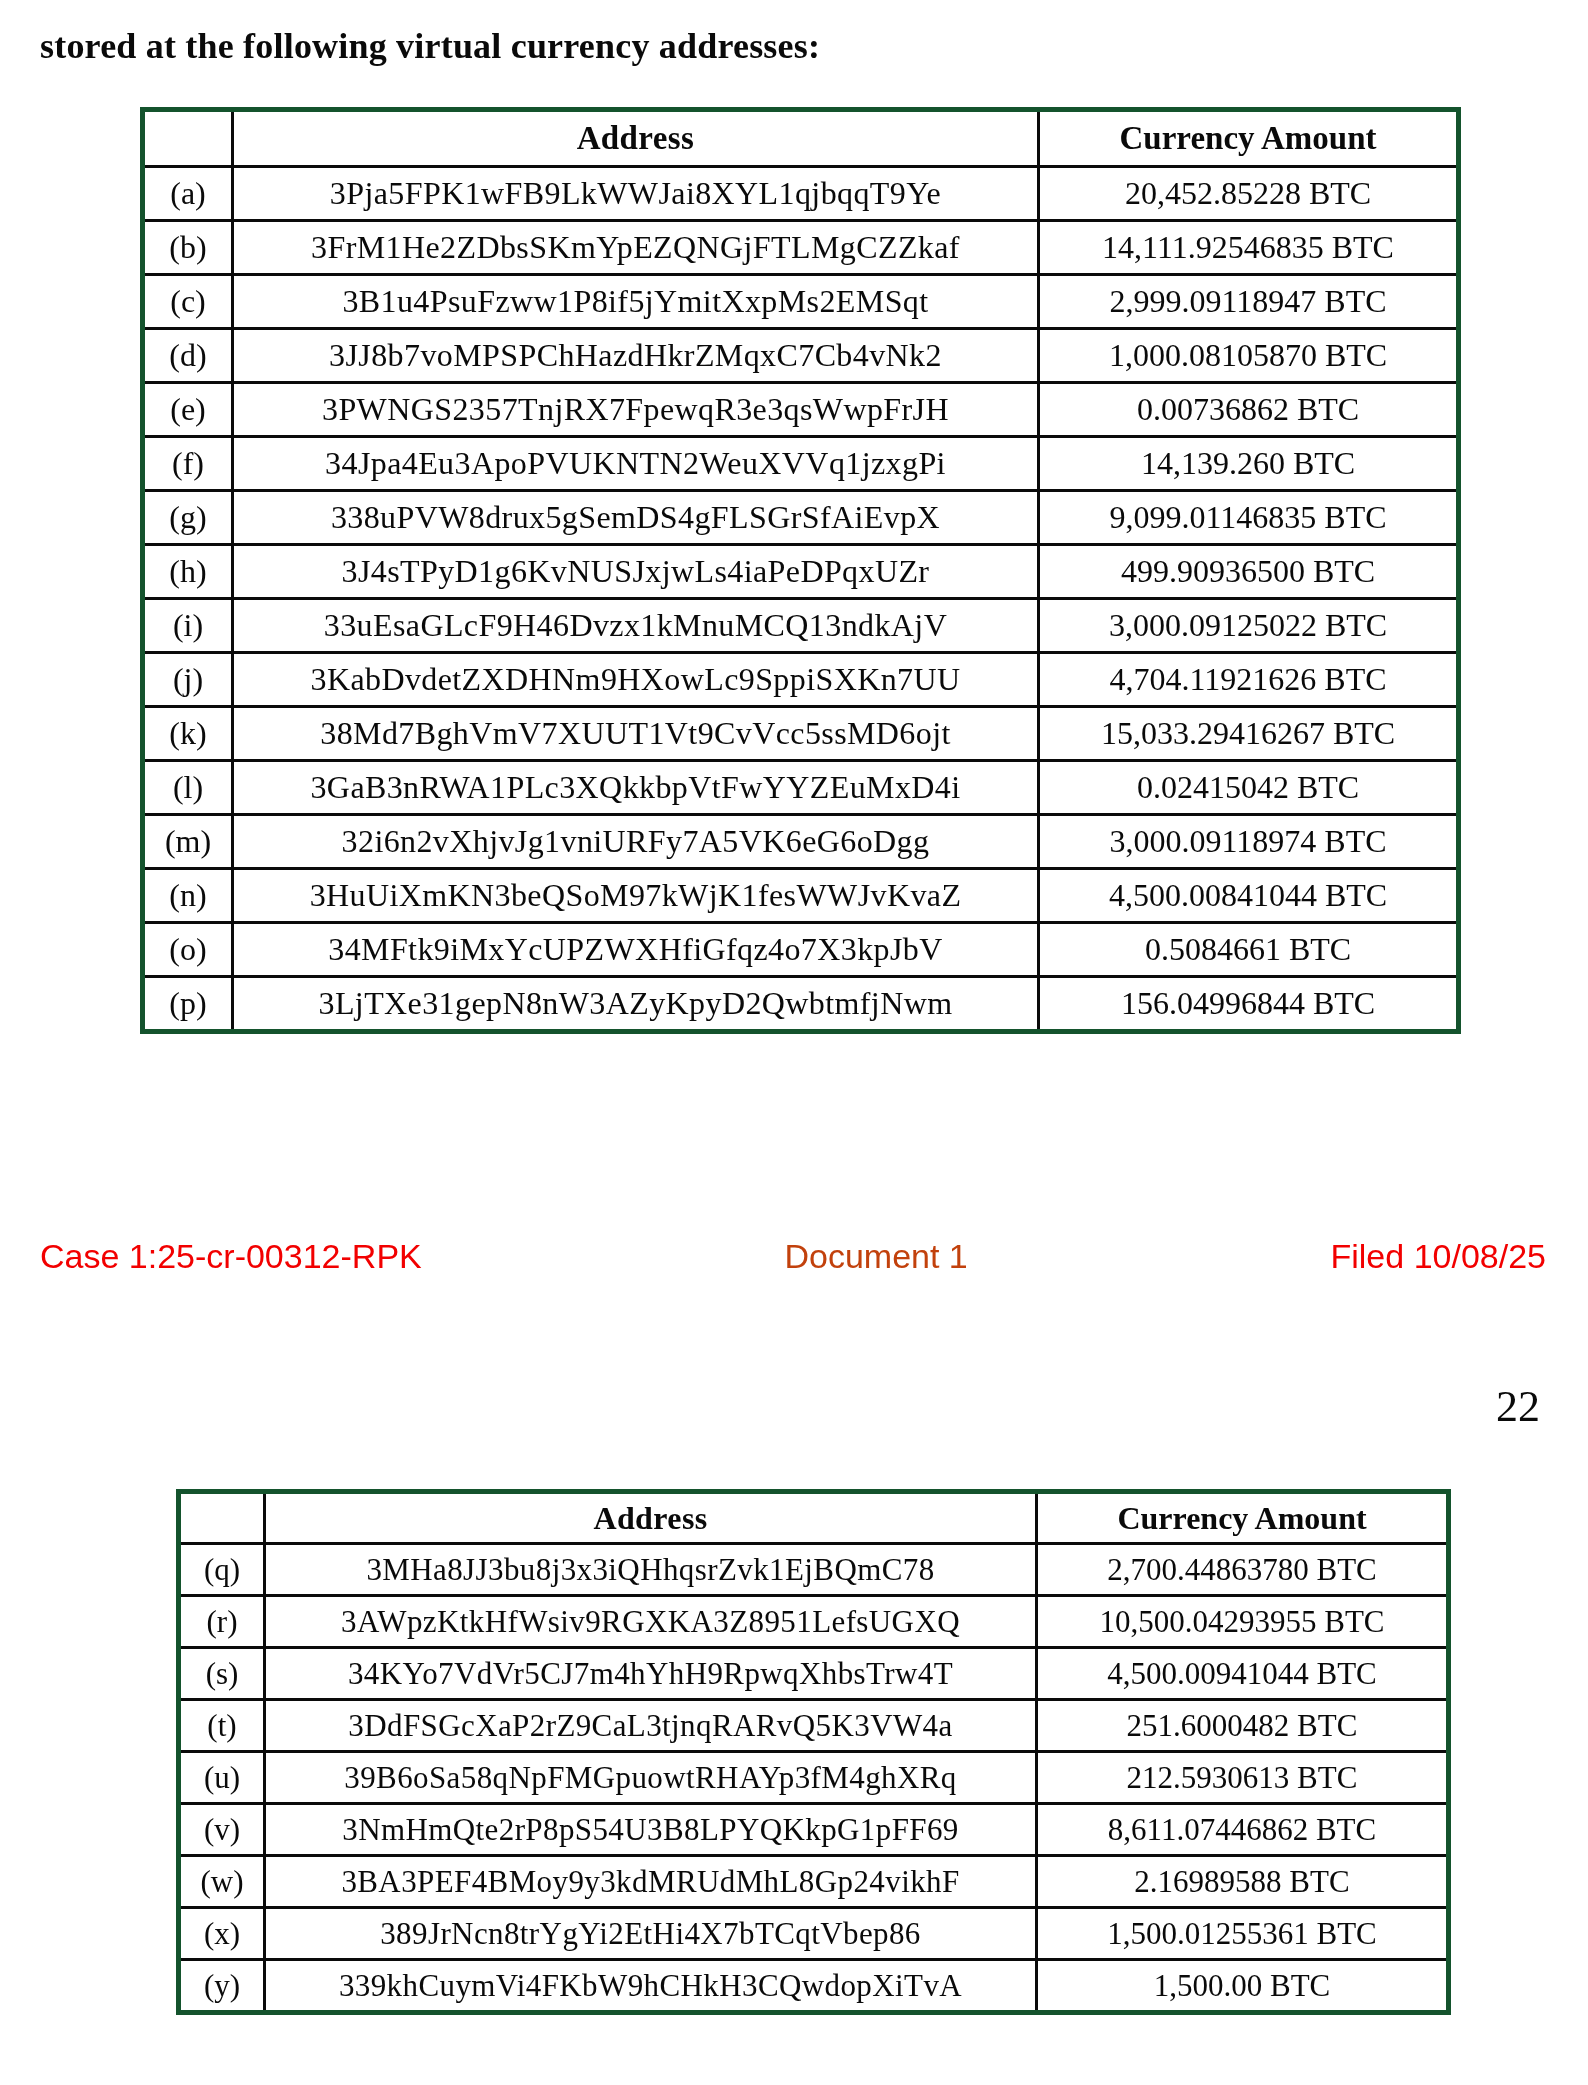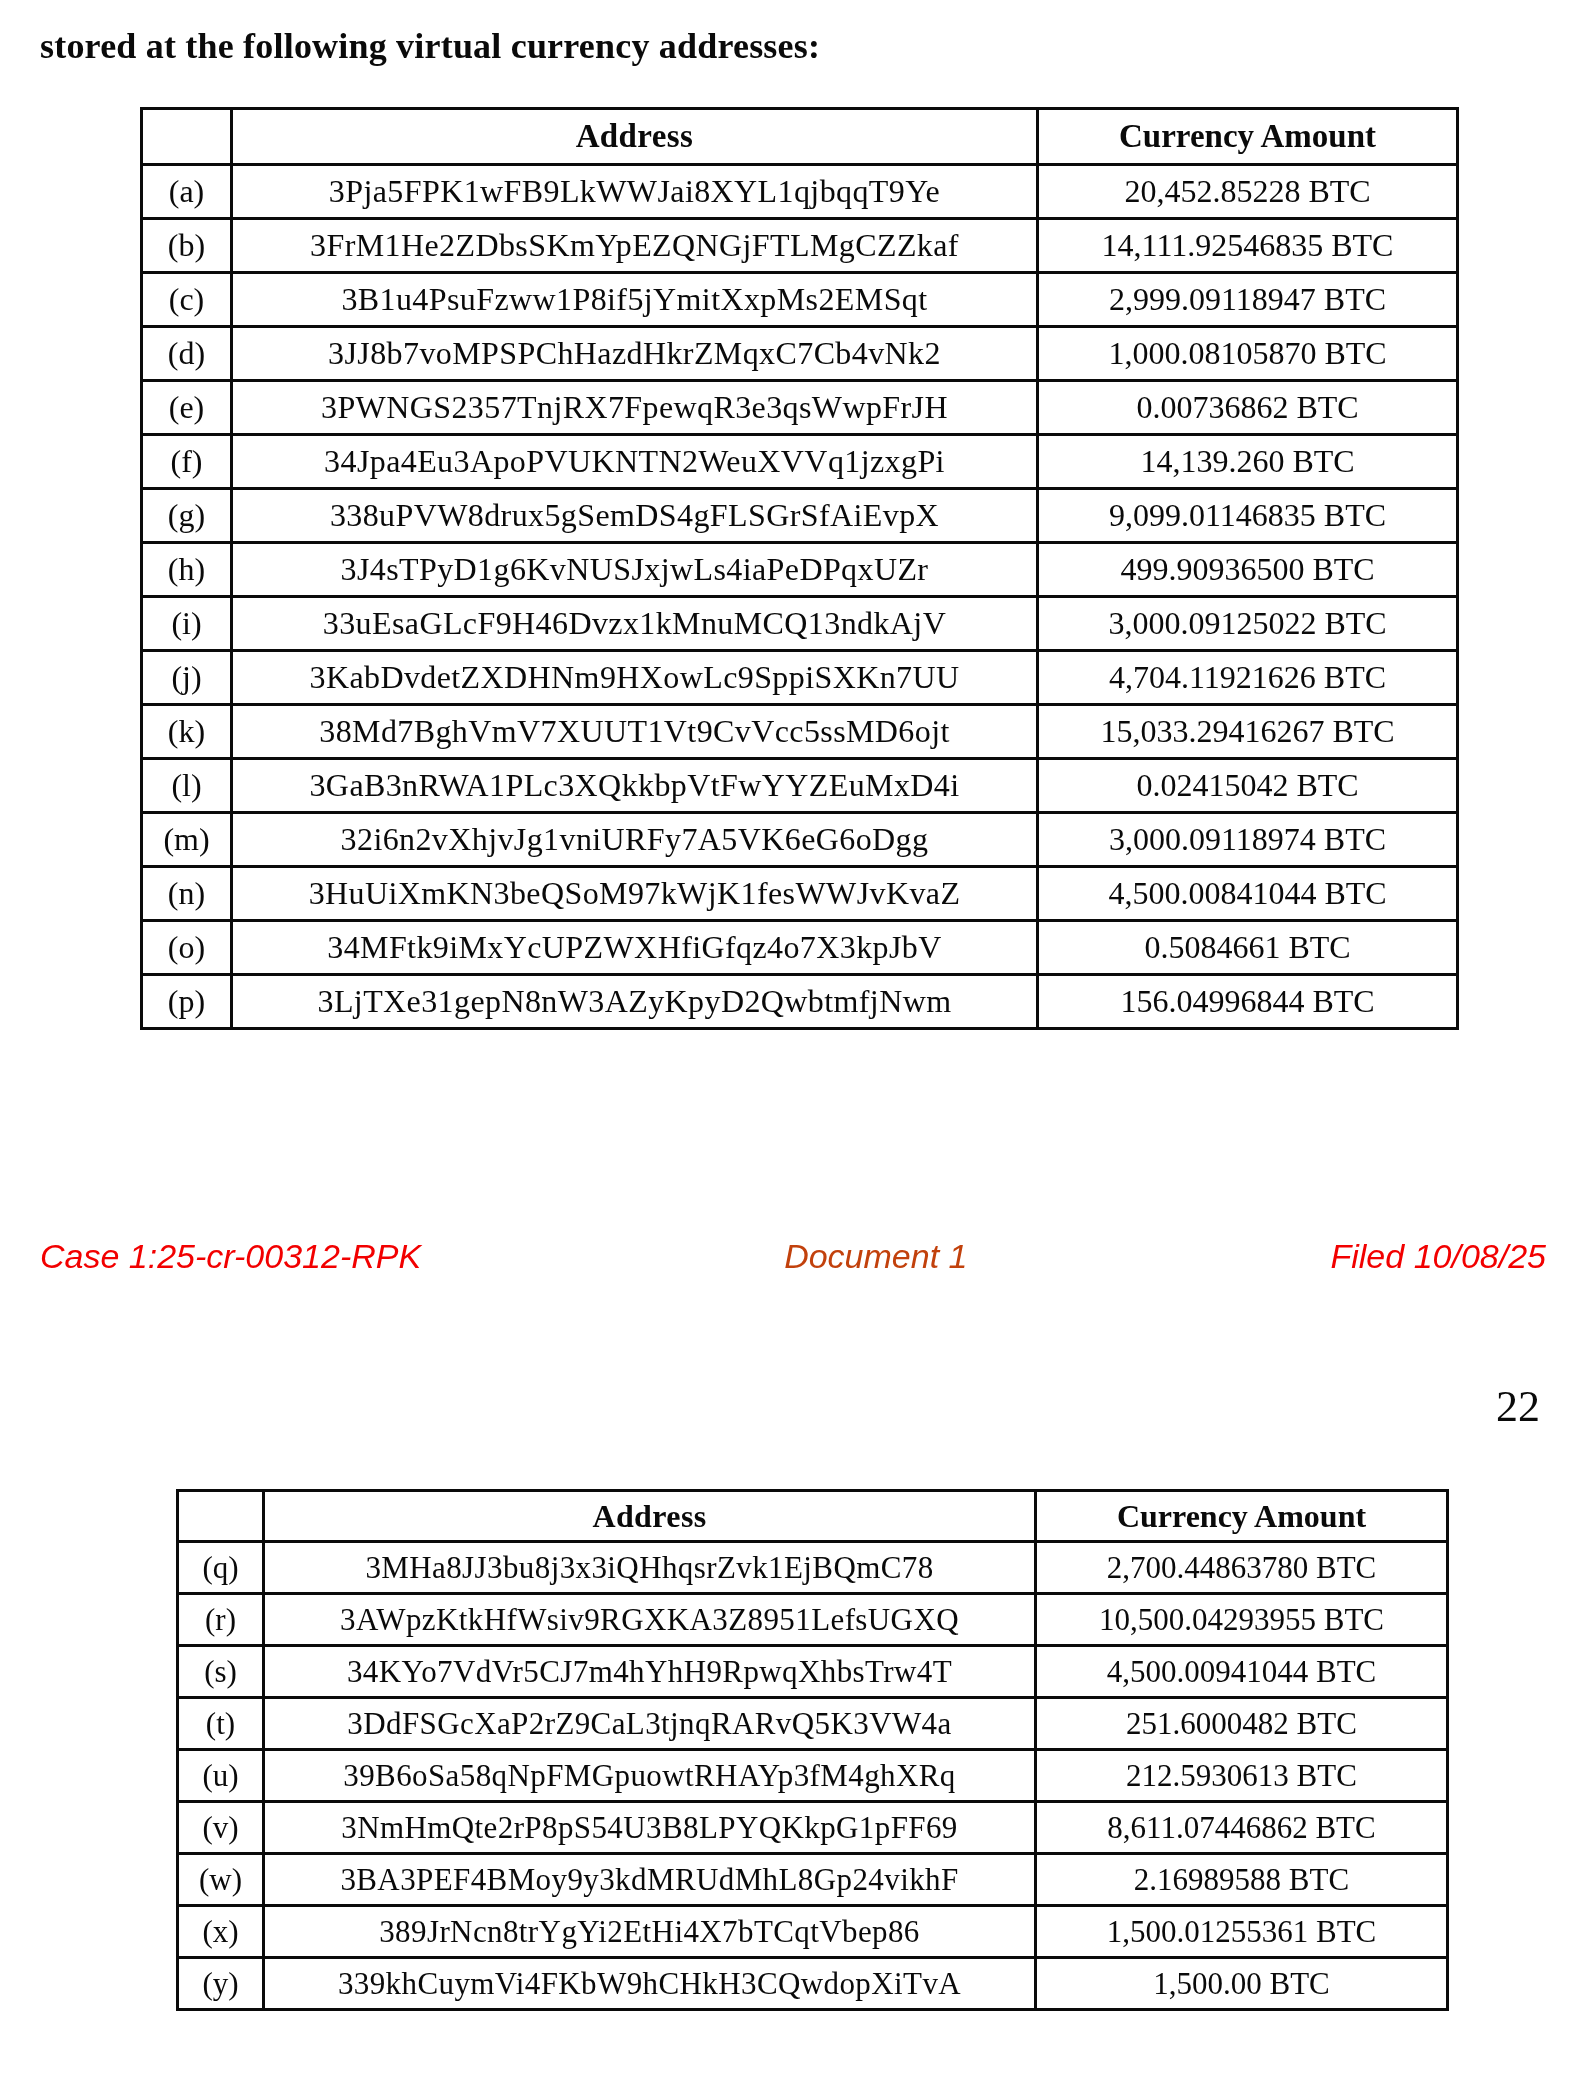--- a/index.html
+++ b/index.html
@@ -21,21 +21,21 @@
     left: 40px;
     font-size: 36px;
     font-weight: 700;
     letter-spacing: 0.2px;
     white-space: nowrap;
   }
   table.btc-table {
     position: absolute;
     border-collapse: collapse;
     table-layout: fixed;
-    border: 3px solid #14532d;
+    border: 5px solid #14532d;
   }
   table.btc-table th,
   table.btc-table td {
     border: 3px solid #0a0a0a;
     text-align: center;
     vertical-align: middle;
     padding: 0 4px;
     overflow: hidden;
     white-space: nowrap;
   }
@@ -65,21 +65,20 @@
     position: absolute;
     top: 1237px;
     left: 40px;
     width: 1506px;
     display: flex;
     justify-content: space-between;
     align-items: baseline;
     font-family: "Liberation Sans", sans-serif;
     font-size: 34px;
     white-space: nowrap;
-    font-style: italic;
   }
   .page-number {
     position: absolute;
     top: 1381px;
     left: 1496px;
     font-size: 44px;
   }
 </style>
 </head>
 <body>

